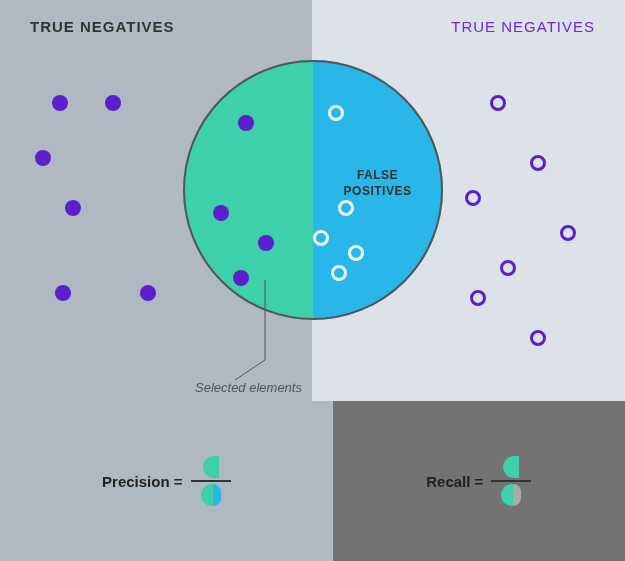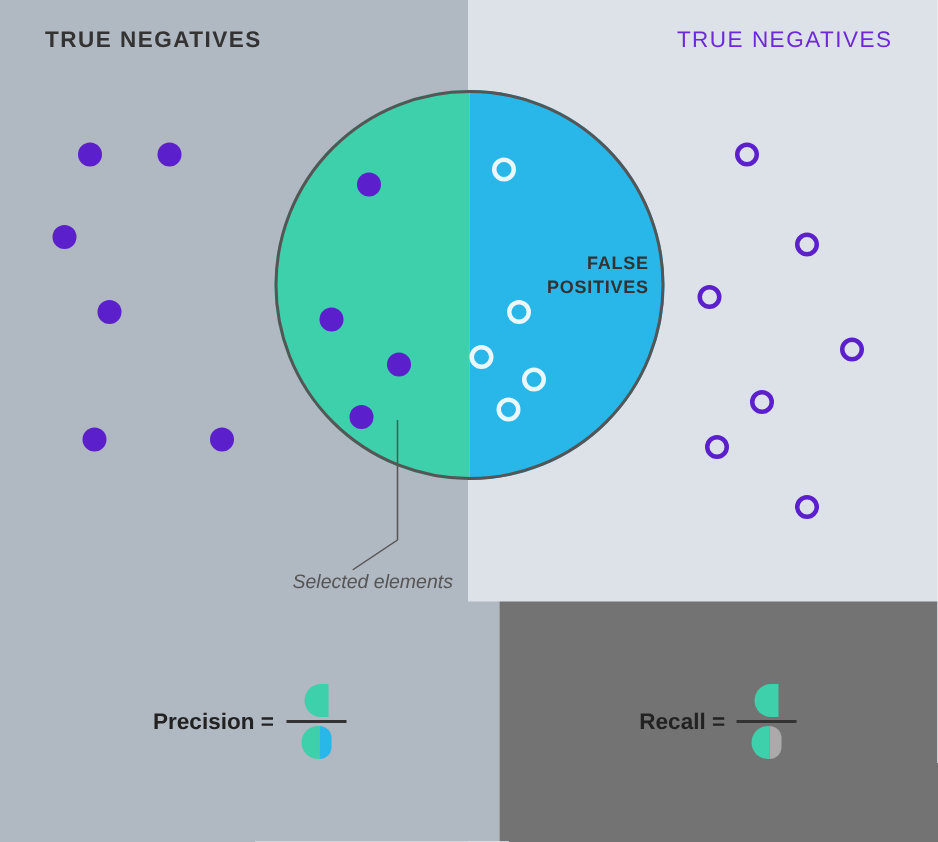--- a/index.html
+++ b/index.html
@@ -91,21 +91,21 @@
     }
     .label-false-positives {
       position: absolute;
       top: 108px;
       right: 10px;
       width: 110px;
       font-size: 12px;
       font-weight: 700;
       letter-spacing: 0.5px;
       color: #333;
-      text-align: right;
+      text-align: center;
       line-height: 1.3;
     }
 
     
     .dot {
       position: absolute;
       border-radius: 50%;
     }
     .dot-purple-filled {
       background: #5b1fcc;

